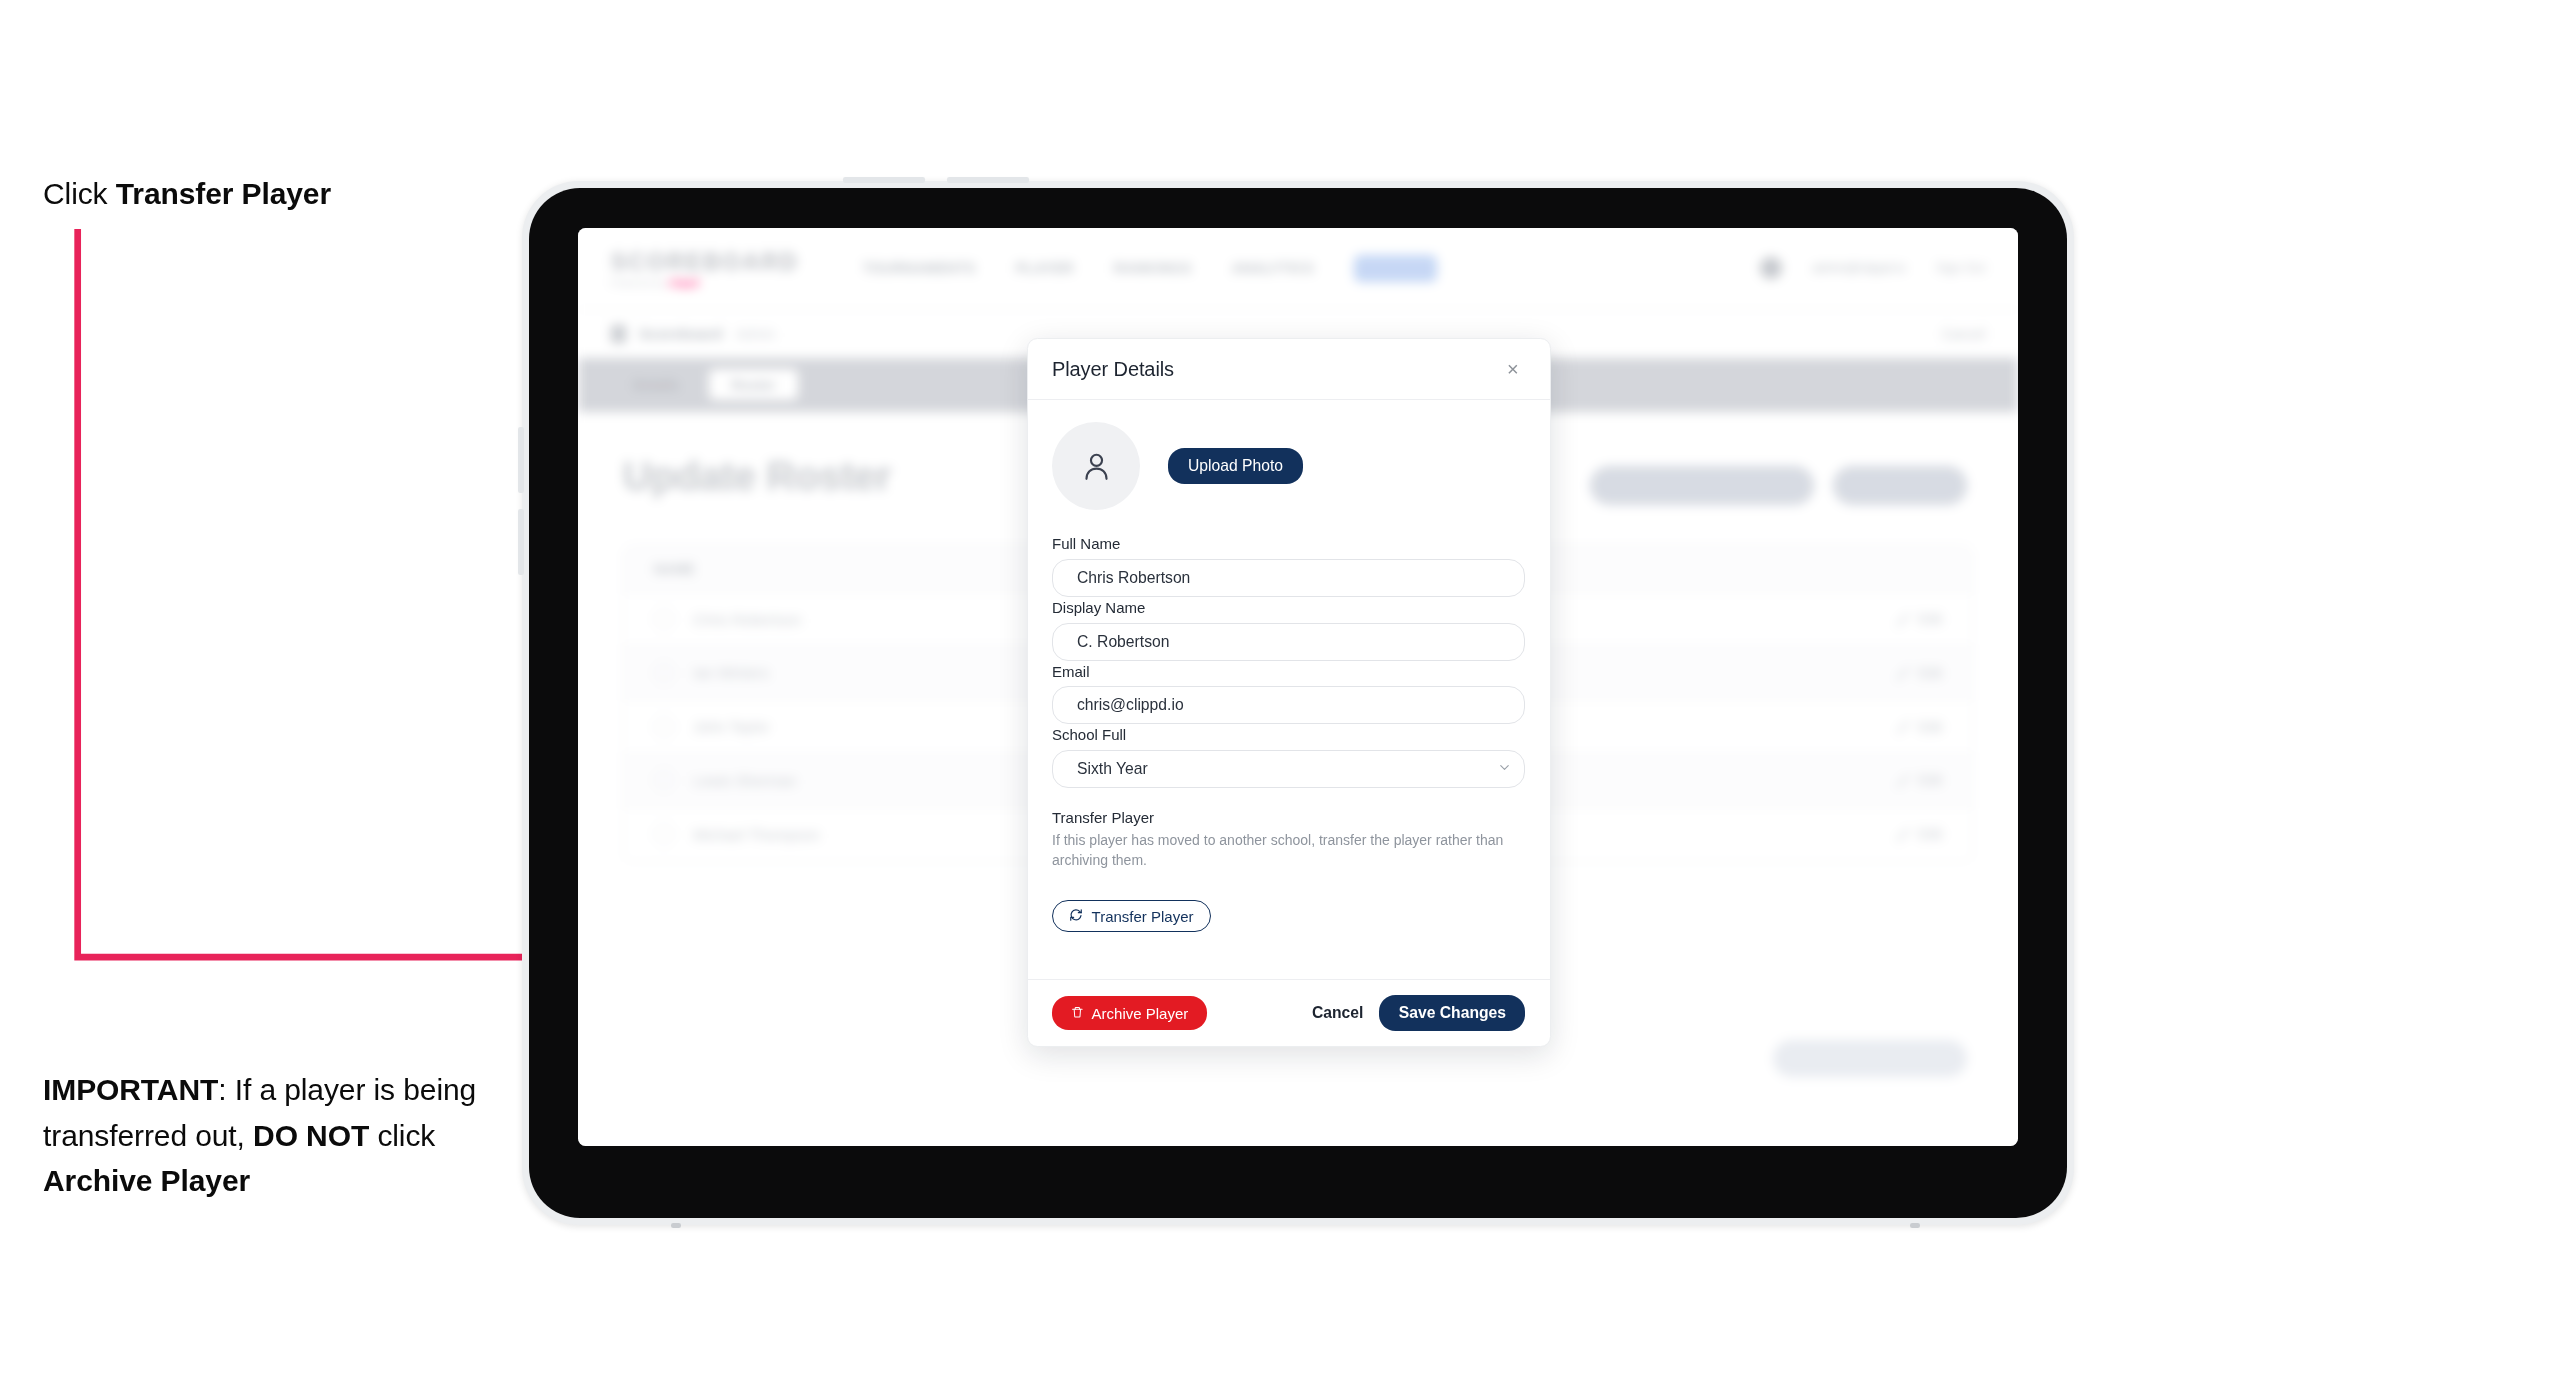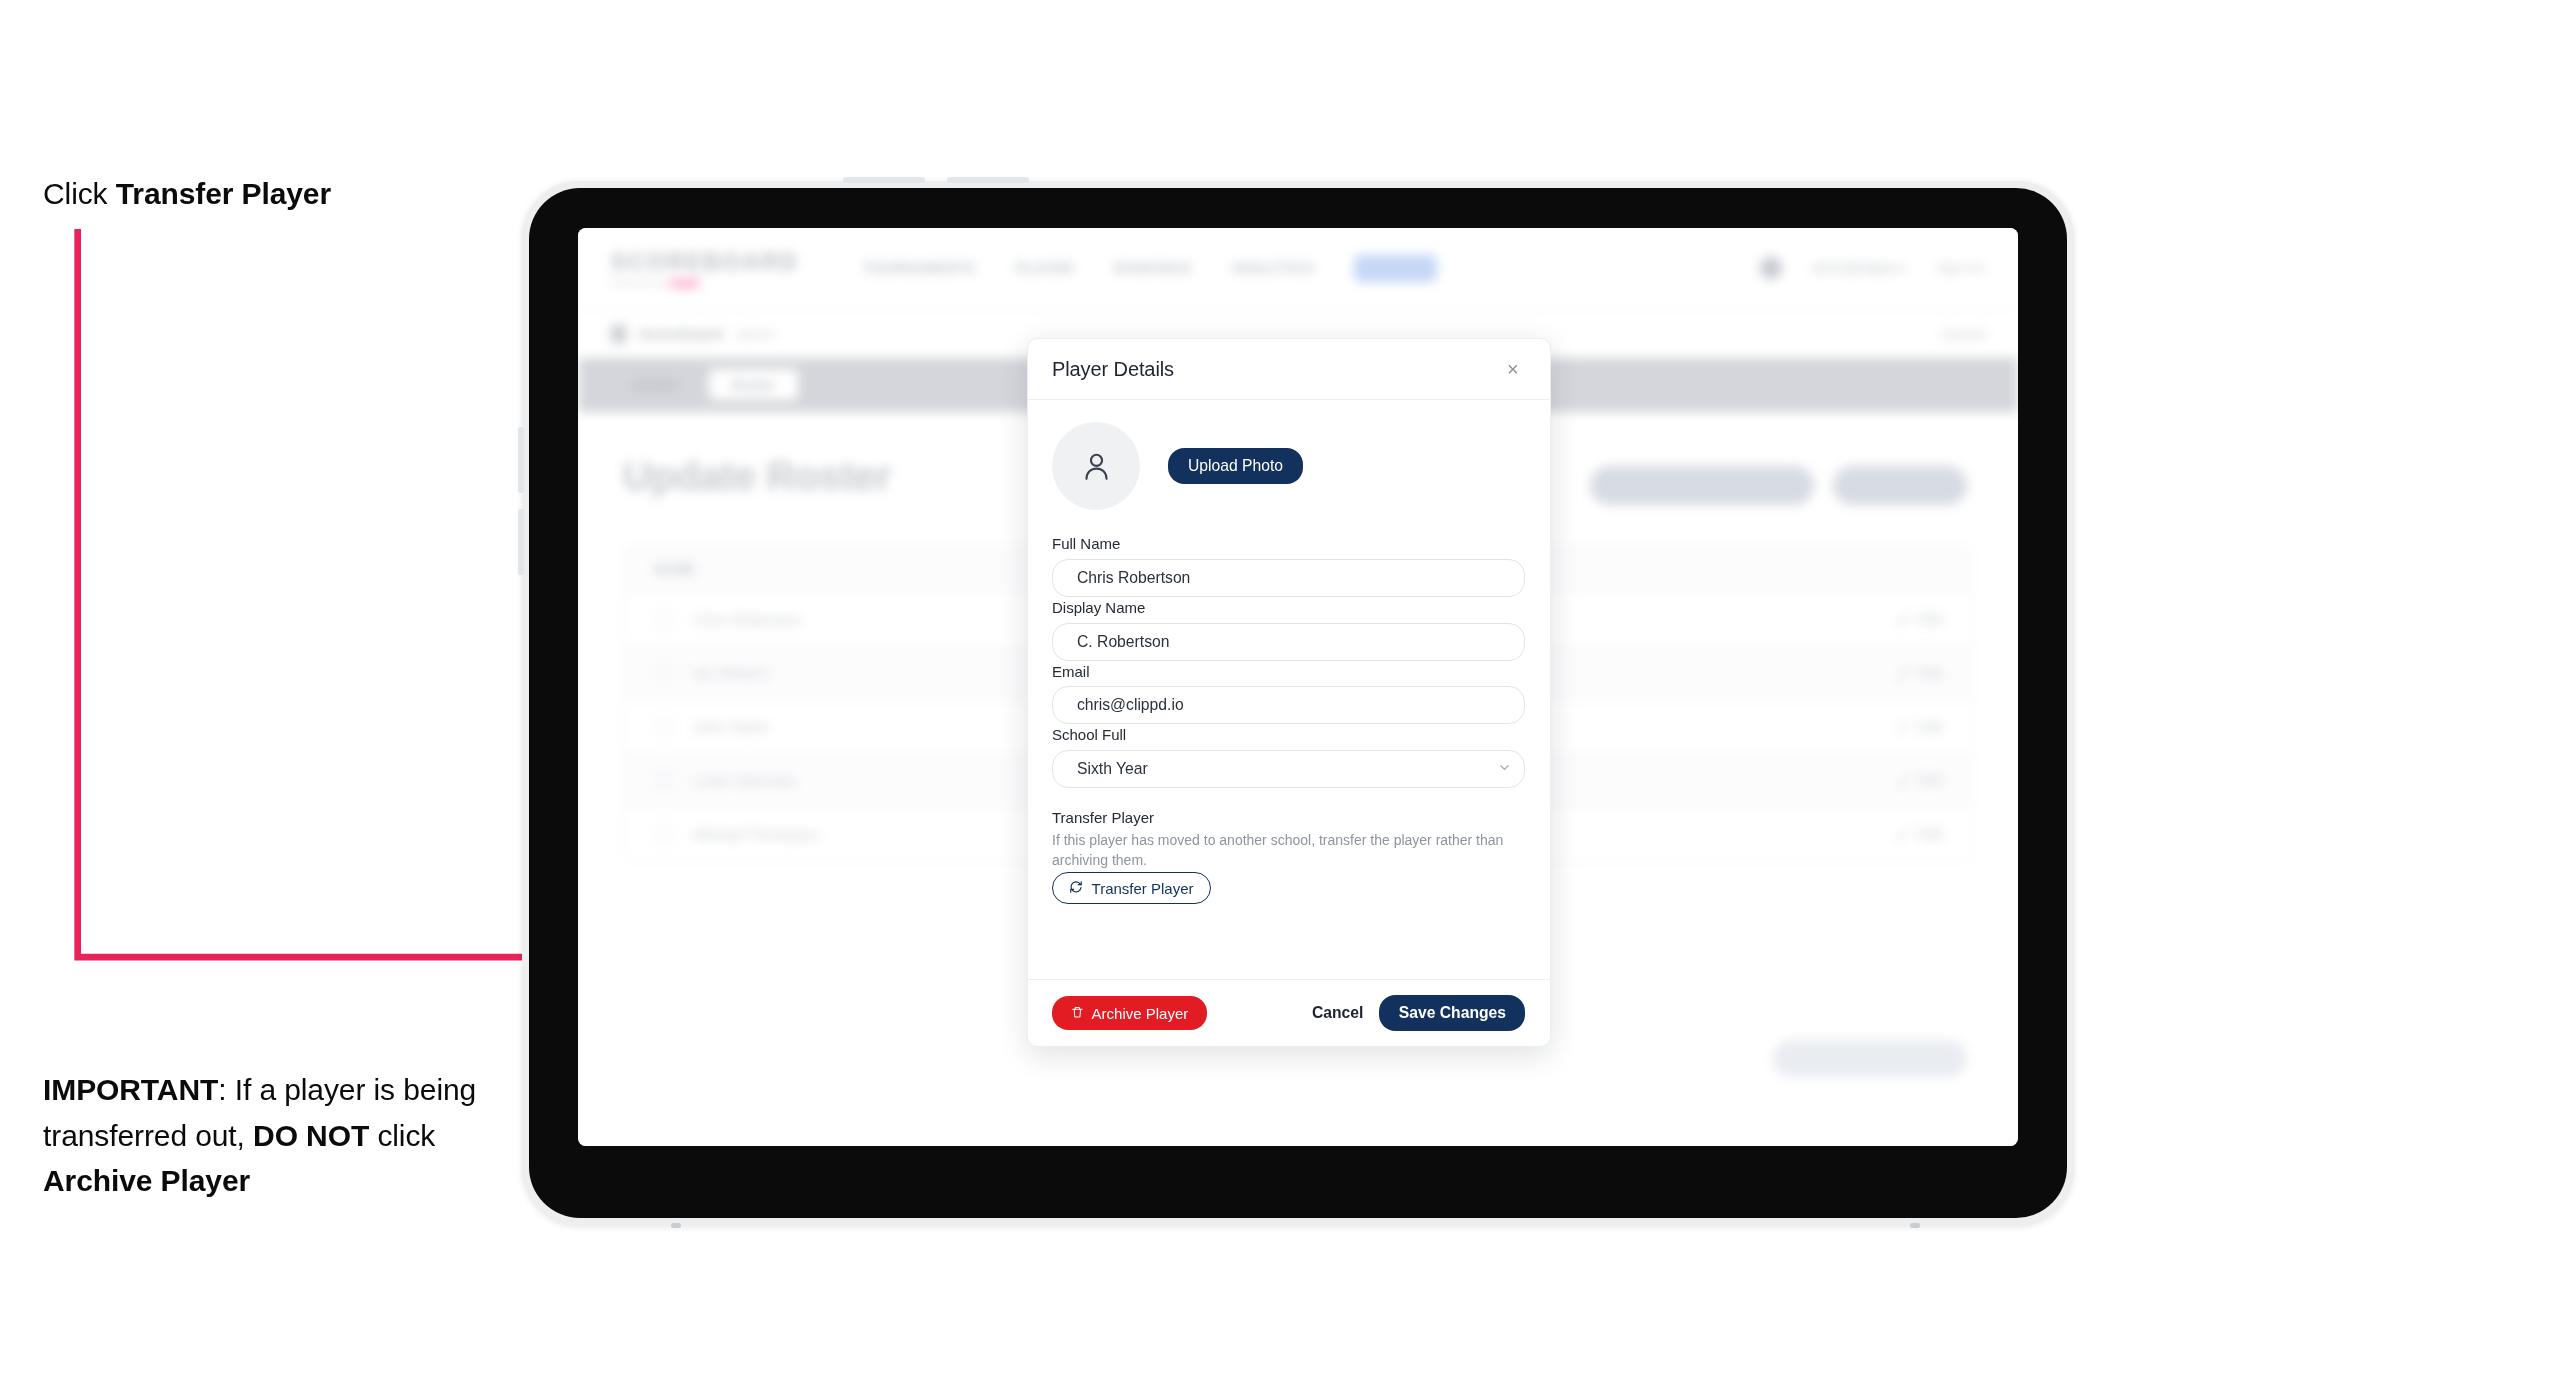--- a/index.html
+++ b/index.html
@@ -180,21 +180,21 @@
     outline: none;
   }
   .select-wrap { position: relative; }
   .select-wrap .chev {
     position: absolute; right: 13.4px; top: 50%; transform: translateY(-50%);
     pointer-events: none; color: #9aa0a8;
   }
 
   .transfer-block { margin-top: 21px; }
   .transfer-title { font-size: 15px; color: #242b36; margin-bottom: 5.2px; }
-  .transfer-desc { font-size: 14px; color: #8e949d; line-height: 1.42; max-width: 477px; margin-bottom: 1px; }
+  .transfer-desc { font-size: 14px; color: #8e949d; line-height: 1.42; max-width: 477px; margin-bottom: 29px; }
   .transfer-btn {
     display: inline-flex; align-items: center; gap: 8.2px;
     border: 1.2px solid #12315c; background: #fff; color: #12315c;
     border-radius: 16.4px; padding: 6.7px 16.4px;
     font-size: 15px; cursor: pointer;
     font-family: "Liberation Sans", sans-serif;
   }
 
   .modal-foot {
     flex: 0 0 auto; height: 67px;

